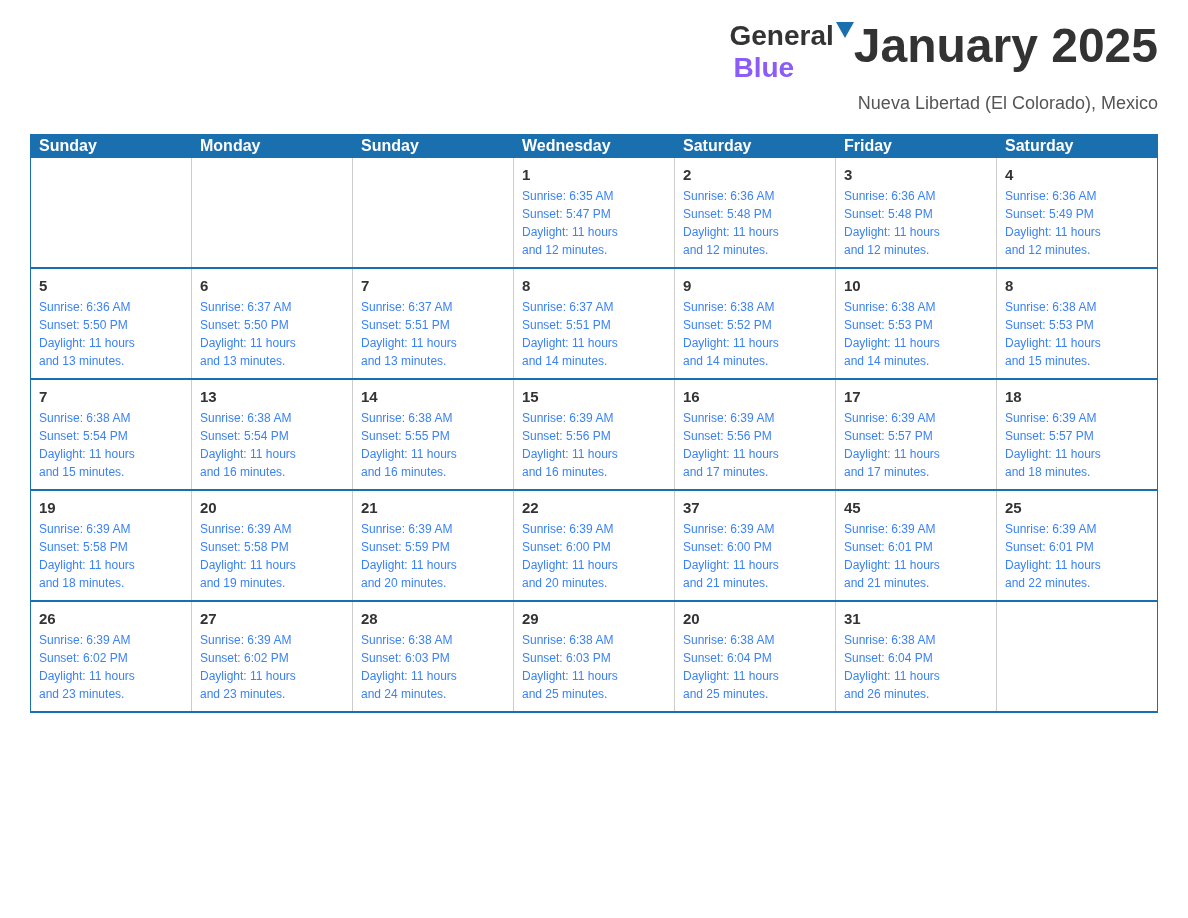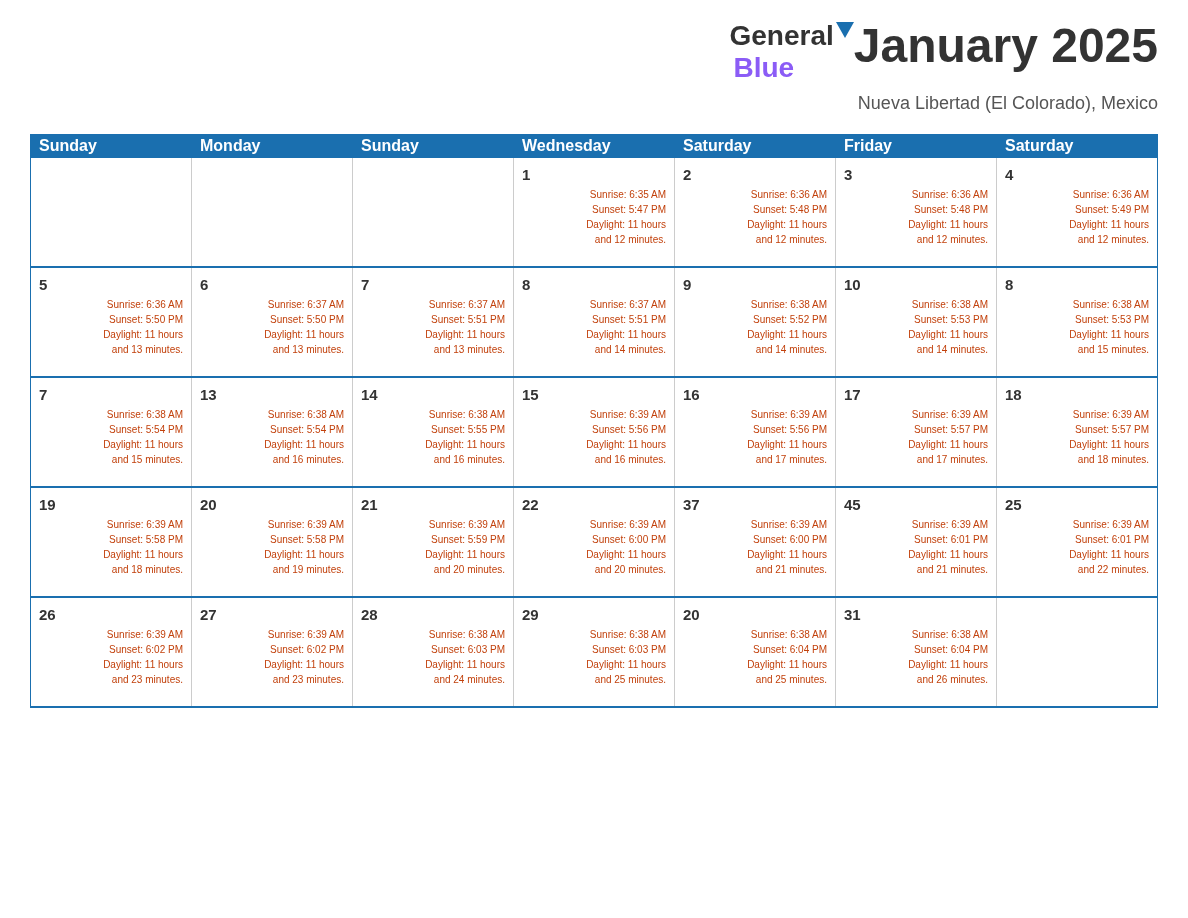--- a/index.html
+++ b/index.html
@@ -65,24 +65,23 @@
       border-right: 1px solid #1a6faf;
     }
     .day-number {
       font-size: 15px;
       font-weight: bold;
       color: #333;
       display: block;
       margin-bottom: 4px;
     }
     .day-info {
-      font-size: 10px;
-      color: #c2410c;
+      font-size: 12px;
+      color: #3b82f6;
       line-height: 1.5;
-      text-align: right;
     }
     .empty-cell {
       background: #fff;
     }
     .logo-wrapper {
       display: flex;
       flex-direction: column;
       align-items: flex-start;
     }
     .logo-row {

